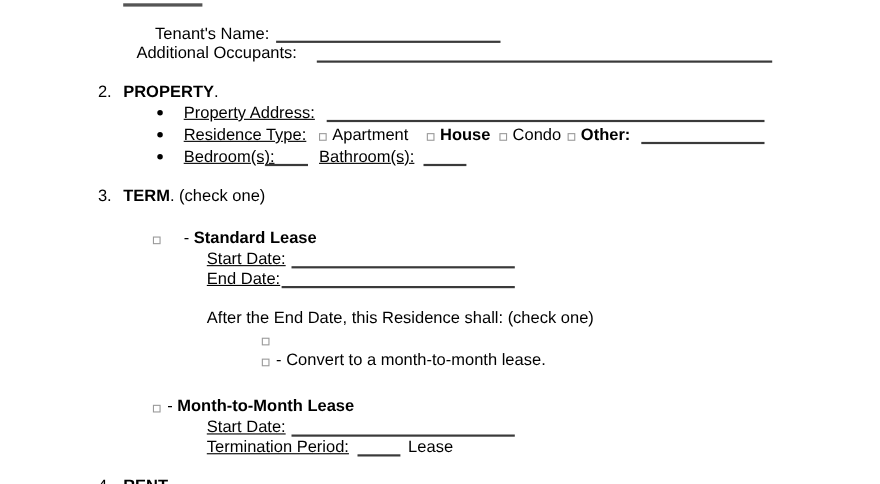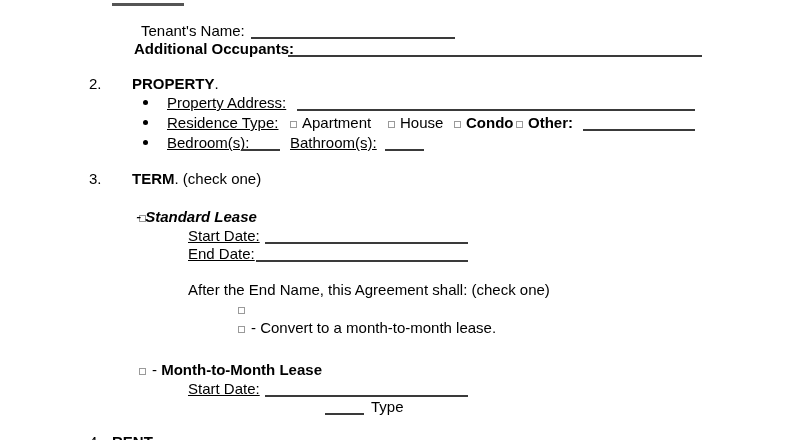--- a/index.html
+++ b/index.html
@@ -32,21 +32,20 @@
   }
 
   .num {
     position: absolute;
     font-size: 15px;
     line-height: 18px;
   }
 
   .heading {
     font-weight: bold;
-    margin-left: 20px;
   }
 
   .bullet {
     position: absolute;
     width: 5px;
     height: 5px;
     background: #000;
     border-radius: 50%;
   }
 
@@ -101,76 +100,77 @@
 </head>
 <body>
 
 <div class="page">
 
   <div class="top-rule" style="left:112px; top:3px; width:72px;"></div>
 
   <div class="row" style="left:141px; top:22px;">Tenant's Name:</div>
   <div class="rule" style="left:251px; top:37px; width:204px;"></div>
 
-  <div class="row" style="left:134px; top:40px;font-weight:bold;">Additional Occupants:</div>
+  <div class="row" style="left:124px; top:40px;">Additional Occupants:</div>
   <div class="rule" style="left:288px; top:55px; width:414px;"></div>
 
   <div class="num" style="left:89px; top:75px;">2.</div>
   <div class="row" style="left:112px; top:75px;"><span class="heading">PROPERTY</span><span>.</span></div>
 
   <div class="bullet" style="left:143px; top:100px;"></div>
   <div class="row" style="left:167px; top:94px;"><span class="ul">Property Address:</span></div>
   <div class="rule" style="left:297px; top:109px; width:398px;"></div>
 
   <div class="bullet" style="left:143px; top:120px;"></div>
   <div class="row" style="left:167px; top:114px;"><span class="ul">Residence Type:</span></div>
 
   <div class="cbox" style="left:290px; top:121px;"></div>
   <div class="row" style="left:302px; top:114px;">Apartment</div>
 
   <div class="cbox" style="left:388px; top:121px;"></div>
-  <div class="row" style="left:400px; top:114px;">House</div>
+  <div class="row" style="left:400px; top:114px;font-weight:bold;">House</div>
 
   <div class="cbox" style="left:454px; top:121px;"></div>
-  <div class="row" style="left:466px; top:114px;font-weight:bold;">Condo</div>
+  <div class="row" style="left:466px; top:114px;">Condo</div>
 
   <div class="cbox" style="left:516px; top:121px;"></div>
   <div class="row" style="left:528px; top:114px;font-weight:bold;">Other:</div>
   <div class="rule" style="left:583px; top:129px; width:112px;"></div>
 
   <div class="bullet" style="left:143px; top:140px;"></div>
   <div class="row" style="left:167px; top:134px;"><span class="ul">Bedroom(s):</span></div>
   <div class="rule-short" style="left:241px; top:149px; width:39px;"></div>
   <div class="row" style="left:290px; top:134px;"><span class="ul">Bathroom(s):</span></div>
   <div class="rule-short" style="left:385px; top:149px; width:39px;"></div>
 
   <div class="num" style="left:89px; top:170px;">3.</div>
   <div class="row" style="left:112px; top:170px;"><span class="heading">TERM</span><span>. (check one)</span></div>
 
   <div class="cbox" style="left:139px; top:215px;"></div>
-  <div class="row" style="left:136px; top:208px;font-style:italic;"><span>-</span>&nbsp;<span class="b">Standard Lease</span></div>
+  <div class="row" style="left:167px; top:208px;"><span>-</span>&nbsp;<span class="b">Standard Lease</span></div>
 
   <div class="row" style="left:188px; top:227px;"><span class="ul">Start Date:</span></div>
   <div class="rule" style="left:265px; top:242px; width:203px;"></div>
 
   <div class="row" style="left:188px; top:245px;"><span class="ul">End Date:</span></div>
   <div class="rule" style="left:256px; top:260px; width:212px;"></div>
 
-  <div class="row" style="left:188px; top:281px;">After the End Name, this Agreement shall: (check one)</div>
+  <div class="row" style="left:188px; top:281px;">After the End Date, this Residence shall: (check one)</div>
 
   <div class="cbox" style="left:238px; top:307px;"></div>
 
   <div class="cbox" style="left:238px; top:326px;"></div>
   <div class="row" style="left:251px; top:319px;text-align:right;"><span>-</span>&nbsp;<span>Convert to a month-to-month lease.</span></div>
 
   <div class="cbox" style="left:139px; top:368px;"></div>
   <div class="row" style="left:152px; top:361px;text-align:center;"><span>-</span>&nbsp;<span class="b">Month-to-Month Lease</span></div>
 
   <div class="row" style="left:188px; top:380px;"><span class="ul">Start Date:</span></div>
   <div class="rule" style="left:265px; top:395px; width:203px;"></div>
 
+  <div class="row" style="left:188px; top:398px;"><span class="ul">Termination Period:</span></div>
   <div class="rule-short" style="left:325px; top:413px; width:39px;"></div>
-  <div class="row" style="left:371px; top:398px;">Type</div>
+  <div class="row" style="left:371px; top:398px;">Lease</div>
 
   <div class="clip-bottom" style="left:89px; top:433px; font-weight:normal;">4.</div>
   <div class="clip-bottom" style="left:112px; top:433px;">RENT</div>
 
 </div>
 
 </body></html>

